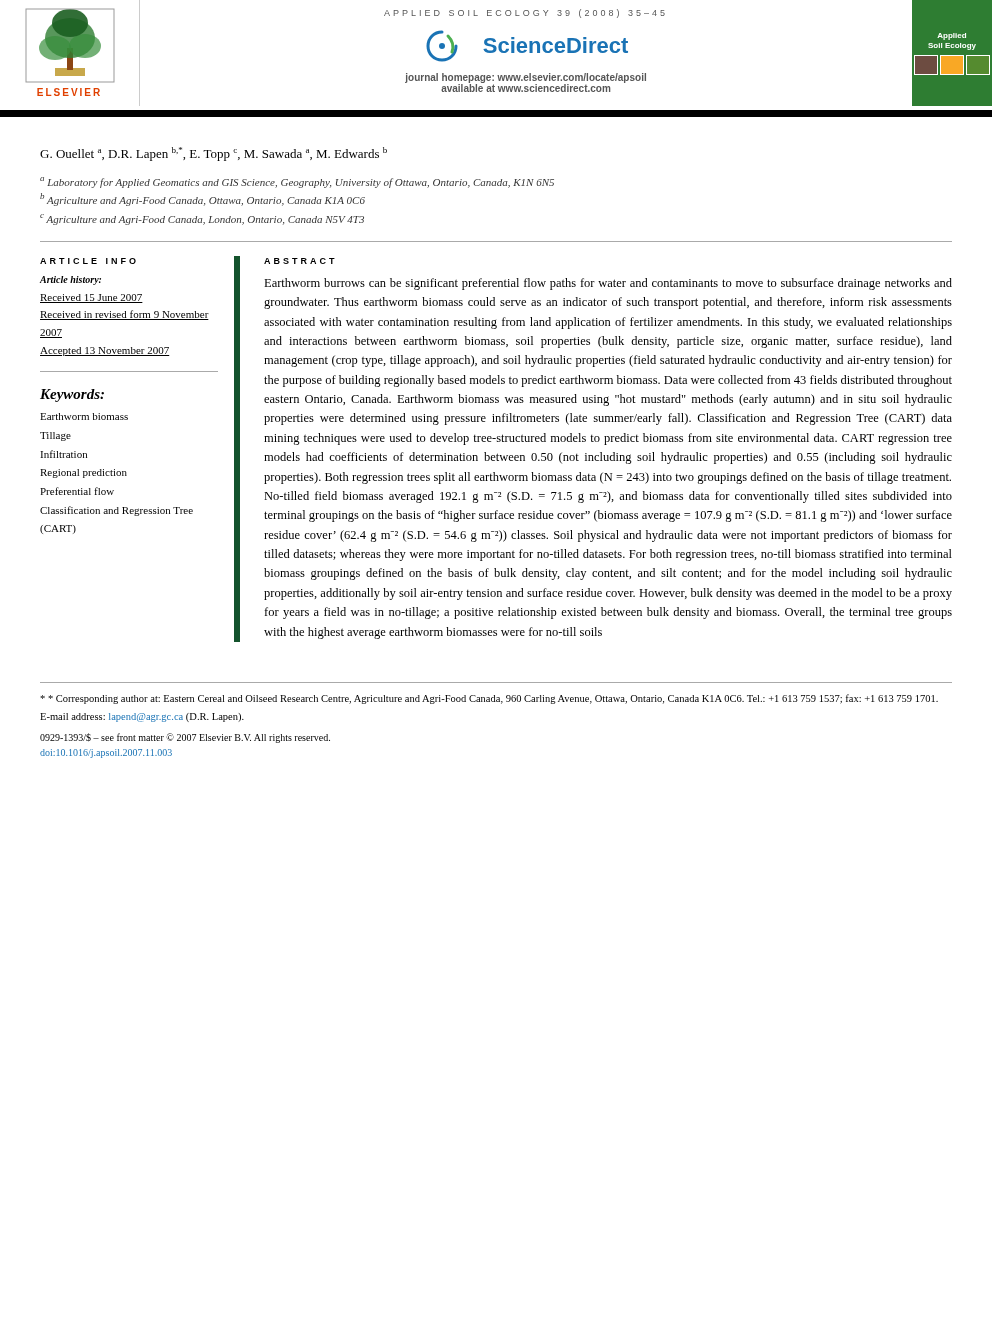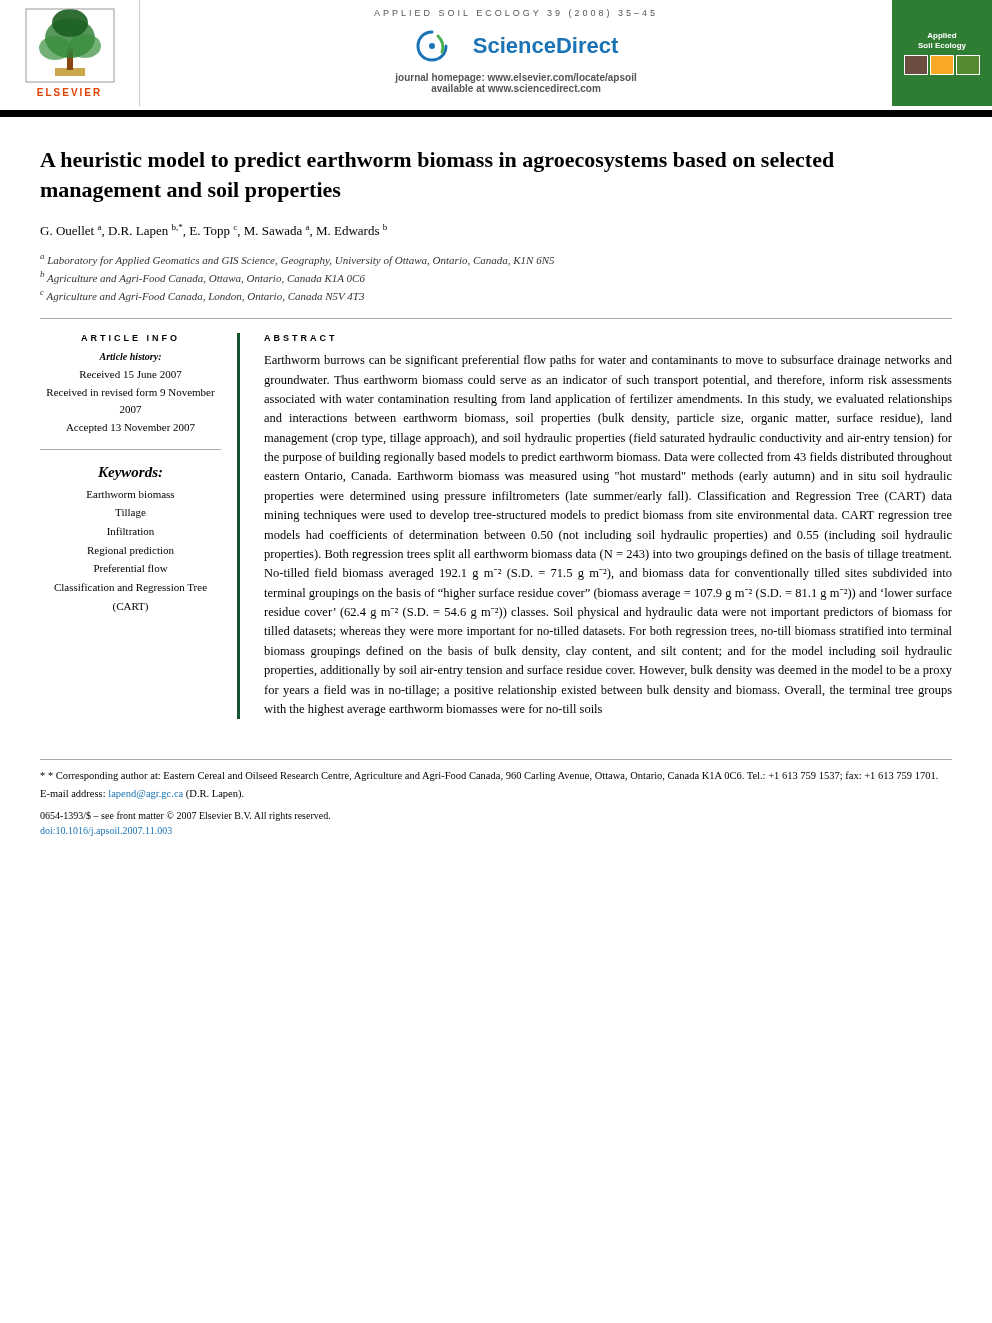--- a/index.html
+++ b/index.html
@@ -84,21 +84,21 @@
     }
 
     .journal-homepage {
       font-size: 10px;
       color: #555;
       font-family: Arial, sans-serif;
       font-weight: bold;
     }
 
     .journal-logo-right {
-      width: 100px;
+      width: 80px;
       flex-shrink: 0;
       display: flex;
       flex-direction: column;
       align-items: center;
       justify-content: center;
       background: #2e7d32;
       padding: 6px;
     }
 
     .journal-logo-title {
@@ -174,23 +174,22 @@
     
     .two-col {
       display: flex;
       gap: 24px;
       margin-top: 4px;
     }
 
     .left-col {
       width: 200px;
       flex-shrink: 0;
-      border-right: 3px solid #14532d;
+      border-right: 6px solid #14532d;
       padding-right: 16px;
-      text-align: center;
     }
 
     .right-col {
       flex: 1;
     }
 
     .section-label {
       font-size: 9px;
       letter-spacing: 3px;
       font-family: Arial, sans-serif;
@@ -204,20 +203,21 @@
       font-size: 10px;
       font-style: italic;
       font-weight: bold;
       margin-bottom: 4px;
     }
 
     .article-info-text {
       font-size: 11px;
       line-height: 1.6;
       color: #000;
+      text-decoration: underline;
     }
 
     .keywords-label {
       font-size: 15px;
       font-style: italic;
       font-weight: bold;
       margin-top: 14px;
       margin-bottom: 4px;
     }
 
@@ -308,21 +308,20 @@
       <div class="journal-img-box" style="background:#f9a825;"></div>
       <div class="journal-img-box" style="background:#558b2f;"></div>
     </div>
   </div>
 </div>
 
 <div class="black-bar"></div>
 
 <div class="main-content">
 
-  <div class="article-title">A heuristic model to predict earthworm biomass in agroecosystems based on selected management and soil properties</div>
 
   <div class="authors">
     G. Ouellet <sup>a</sup>, D.R. Lapen <sup>b,*</sup>, E. Topp <sup>c</sup>, M. Sawada <sup>a</sup>, M. Edwards <sup>b</sup>
   </div>
 
   <div class="affiliations">
     <sup>a</sup> Laboratory for Applied Geomatics and GIS Science, Geography, University of Ottawa, Ontario, Canada, K1N 6N5<br>
     <sup>b</sup> Agriculture and Agri-Food Canada, Ottawa, Ontario, Canada K1A 0C6<br>
     <sup>c</sup> Agriculture and Agri-Food Canada, London, Ontario, Canada N5V 4T3
   </div>
@@ -365,18 +364,18 @@
   <div class="footer-section">
     <div class="footnote-text">
       <span>* </span><span>* Corresponding author at: Eastern Cereal and Oilseed Research Centre, Agriculture and Agri-Food Canada, 960 Carling Avenue, Ottawa, Ontario, Canada K1A 0C6. Tel.: +1 613 759 1537; fax: +1 613 759 1701.</span>
     </div>
     <div class="footnote-text" style="margin-top:2px;">
       <span>E-mail address:</span>
       <a href="#">lapend@agr.gc.ca</a>
       <span>(D.R. Lapen).</span>
     </div>
     <div class="copyright-text">
-      <span>0654-1393/$ – see front matter © 2007 Elsevier B.V. All rights reserved.</span><br>
+      <span>0929-1393/$ – see front matter © 2007 Elsevier B.V. All rights reserved.</span><br>
       <span class="doi-text">doi:10.1016/j.apsoil.2007.11.003</span>
     </div>
   </div>
 
 </div>
 
 </body></html>

